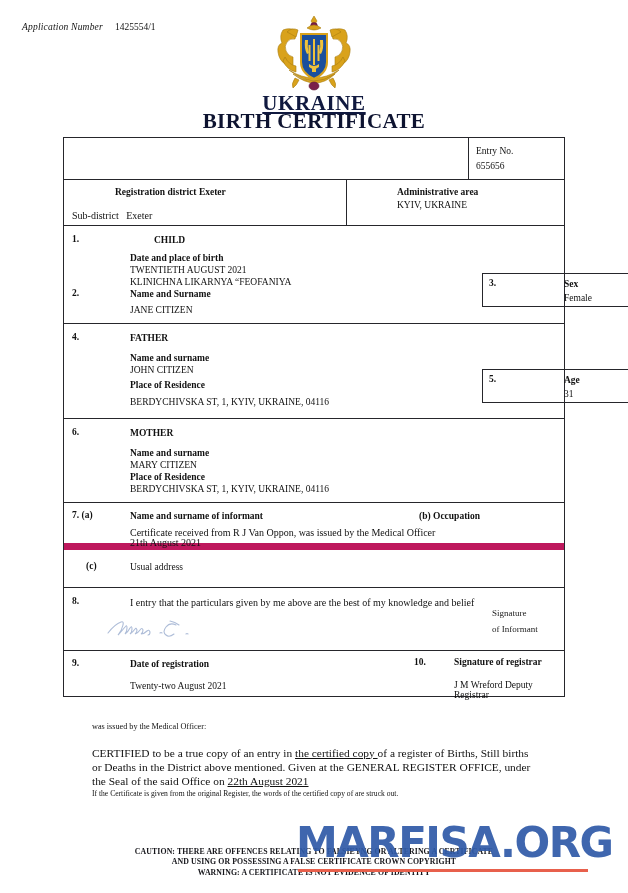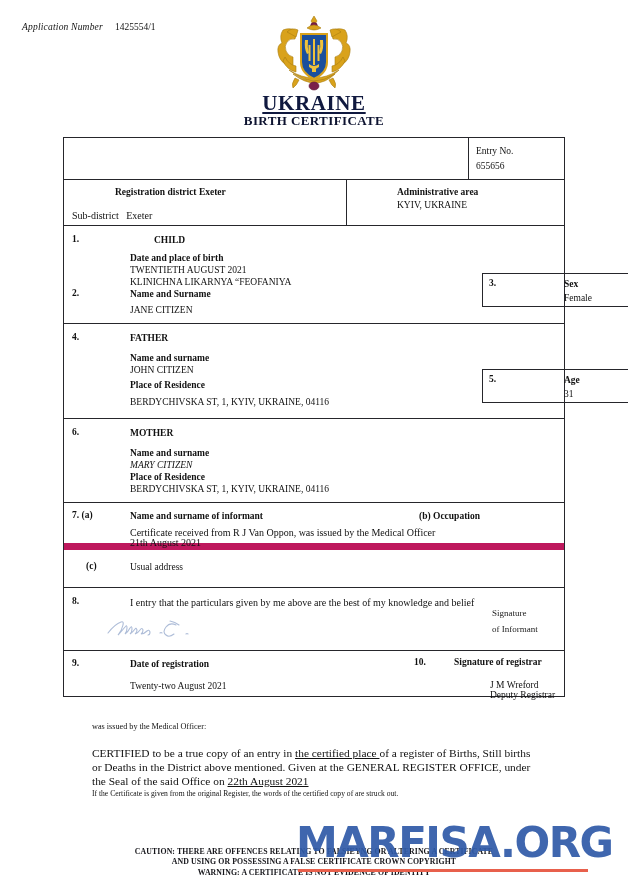--- a/index.html
+++ b/index.html
@@ -50,21 +50,21 @@
   }
   #doc-titles .t1 {
     font-size: 21px;
     font-weight: bold;
     color: #10193f;
     letter-spacing: .6px;
     line-height: 17px;
     text-decoration: underline;
   }
   #doc-titles .t2 {
-    font-size: 13px;
+    font-size: 21px;
     font-weight: bold;
     color: #0d1330;
     letter-spacing: .4px;
     line-height: 18px;
   }
 
   
   #cert-table {
     position: absolute;
     left: 63px;
@@ -176,21 +176,21 @@
     top: 17px;
     font-size: 9px;
     line-height: 16px;
     color: #222;
   }
 
   
   #row-regdate { height: 45px; }
   #reg10 { position: absolute; left: 350px; top: 6px; font-weight: bold; font-size: 9.5px; }
   #reg10lab { position: absolute; left: 390px; top: 6px; font-weight: bold; font-size: 9.5px; }
-  #reg10val { position: absolute; left: 390px; top: 29px; font-size: 9.5px; margin-left: 36px; }
+  #reg10val { position: absolute; left: 390px; top: 29px; font-size: 9.5px; }
 
   
   #footer {
     position: absolute;
     left: 92px;
     top: 722px;
     width: 455px;
   }
   .f-small {
     font-size: 8.2px;
@@ -357,21 +357,21 @@
       <div class="lab t bold">Age</div>
       <div class="val t">31</div>
     </div>
   </div>
 
   <div class="row bb" id="row-mother">
     <div class="num" style="top:8px;">6.</div>
     <div class="t bold indent" style="position:absolute; top:8px;">MOTHER</div>
 
     <div class="t bold indent" style="position:absolute; top:28px;">Name and surname</div>
-    <div class="t indent" style="position:absolute; top:40px;font-style:italic;">MARY CITIZEN</div>
+    <div class="t indent" style="position:absolute; top:40px;">MARY CITIZEN</div>
     <div class="t bold indent" style="position:absolute; top:52px;">Place of Residence</div>
     <div class="t indent" style="position:absolute; top:64px;">BERDYCHIVSKA ST, 1, KYIV, UKRAINE, 04116</div>
   </div>
 
   <div class="row bb-thin" id="row-informant">
     <div class="num" style="top:7px;">7. (a)</div>
     <div class="t bold indent" style="position:absolute; top:7px;">Name and surname of informant</div>
     <div class="t bold" style="position:absolute; left:312px; top:7px;">(b) Occupation</div>
     <div class="tsm indent" style="position:absolute; top:24px;">Certificate received from R J Van Oppon, was issued by the Medical Officer</div>
     <div class="tsm indent" style="position:absolute; top:34px;">21th August 2021</div>
@@ -414,21 +414,21 @@
     <div id="reg10lab">Signature of registrar</div>
     <div id="reg10val">J M Wreford Deputy Registrar</div>
   </div>
 
 </div>
 
 <div id="footer">
   <div class="f-small">was issued by the Medical Officer:</div>
 
   <div class="f-big">
-    <span>CERTIFIED to be a true copy of an entry in </span><span class="uline">the certified place </span><span>of a register of Births, Still births</span>
+    <span>CERTIFIED to be a true copy of an entry in </span><span class="uline">the certified copy </span><span>of a register of Births, Still births</span>
     <div>or Deaths in the District above mentioned. Given at the GENERAL REGISTER OFFICE, under</div>
     <div><span>the Seal of the said Office on </span><span class="uline">22th  August  2021</span></div>
   </div>
 
   <div class="f-note" style="margin-top:1px;">If the Certificate is given from the original Register, the words of the certified copy of are struck out.</div>
 </div>
 
 <div id="caution">
   <div>CAUTION: THERE ARE OFFENCES RELATING TO FALSIEYNG OR ALTERING A CERTIFICATE</div>
   <div>AND USING OR POSSESSING A FALSE CERTIFICATE CROWN COPYRIGHT</div>

